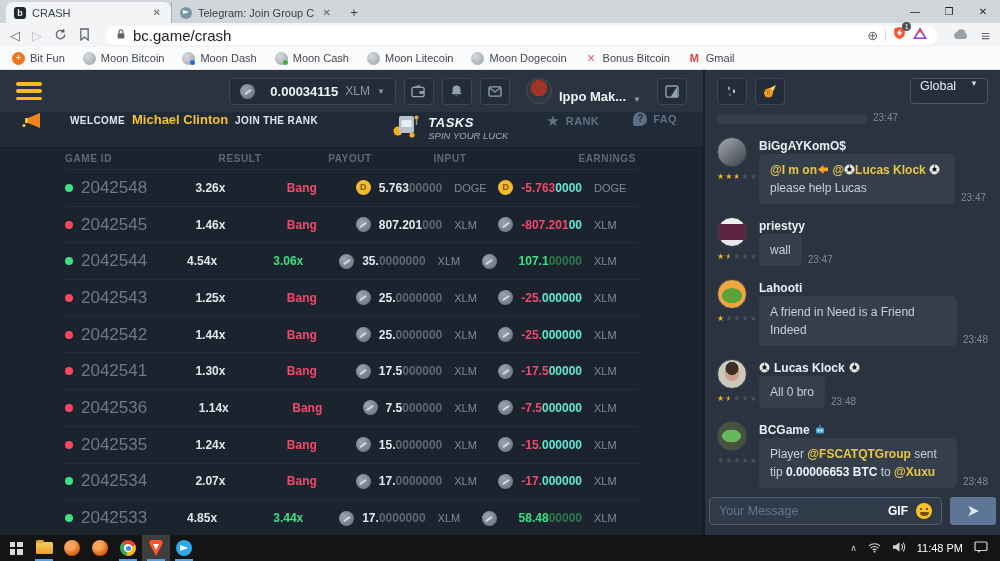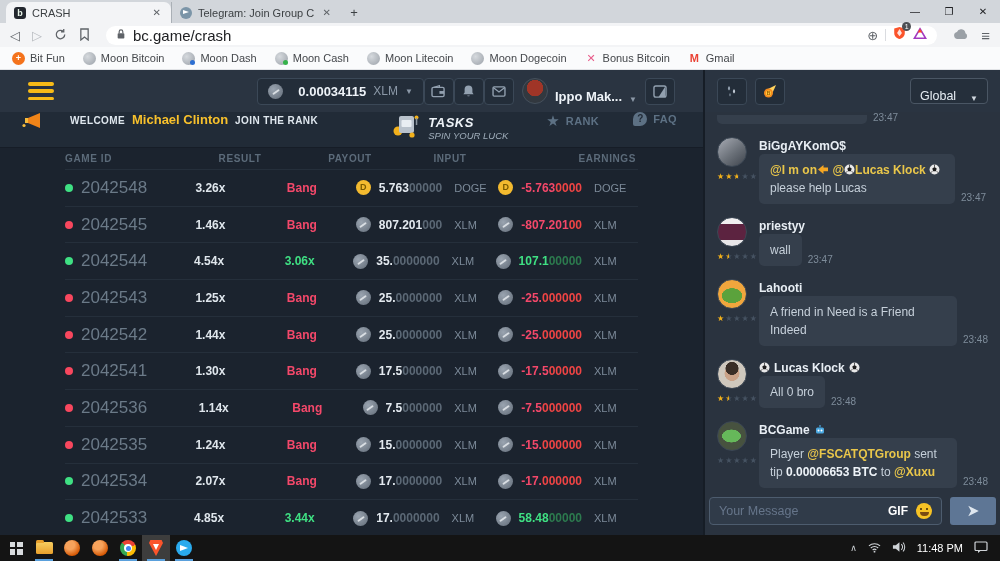--- a/index.html
+++ b/index.html
@@ -40,21 +40,21 @@
 .ic-moon-dash::after, .ic-moon-cash::after { content:""; position:absolute; right:0; bottom:0; width:5px; height:5px; border-radius:50%; }
 .ic-moon-dash::after { background:#2d6fd2; }
 .ic-moon-cash::after { background:#35b24a; }
 .ic-bonus { background:transparent; color:#e85c8a; font-size:11px; font-weight:bold; text-align:center; line-height:13px; border-radius:0; }
 .ic-gmail { background:transparent; color:#ea4335; font-size:11px; font-weight:bold; text-align:center; line-height:13px; border-radius:0; }
 
 
 .app { height:465px; display:flex; }
 .main { width:703px; display:flex; flex-direction:column; background:#1b232e; }
 
-.app-header { height:42px; background:#2a3441; display:flex; align-items:center; padding:0 28px; gap:0; flex:none; }
+.app-header { height:42px; background:#2a3441; display:flex; align-items:center; padding:0 16px; gap:8px; flex:none; }
 .hamburger { width:26px; height:18px; display:flex; flex-direction:column; justify-content:space-between; margin-right:10px; }
 .hamburger span { height:3.5px; background:#f8bb17; border-radius:2px; }
 .spacer { flex:1; }
 .pill { height:27px; background:#232d39; border:1px solid #3b4857; border-radius:4px; display:flex; align-items:center; padding:0 10px; gap:7px; }
 .balance-num { font-size:13px; font-weight:bold; color:#eef3f8; }
 .balance-cur { font-size:12px; color:#8b98a7; }
 .caret { font-size:8px; color:#8b98a7; }
 .icon-btn { width:30px; height:27px; background:#232d39; border:1px solid #3b4857; border-radius:4px; display:flex; align-items:center; justify-content:center; }
 .user-chip { display:flex; align-items:flex-end; gap:7px; margin-left:8px; }
 .avatar-sm { width:26px; height:26px; border-radius:50%; background:radial-gradient(circle at 50% 38%, #a03527 0 42%, #32383f 44%); border:1px solid #45505c; }
@@ -84,30 +84,30 @@
 .c-res { width:90px; text-align:center; font-size:12px; font-weight:bold; color:#dfe6ec; }
 .c-pay { width:130px; text-align:center; font-size:12px; font-weight:bold; }
 .pay-bang { color:#f4486a; } .pay-win { color:#3fe083; }
 .c-amt { flex:1; display:flex; align-items:center; justify-content:flex-end; }
 .coin { width:15px; height:15px; border-radius:50%; flex:none; margin-right:8px; position:relative; }
 .coin-xlm { background:radial-gradient(circle at 35% 35%, #9aa4b0, #626c78); }
 .coin-xlm::after { content:""; position:absolute; left:3.5px; top:7px; width:8px; height:2px; background:#d8dde2; border-radius:1px; transform:rotate(-35deg); }
 .coin-doge { background:#f3ba2f; color:#7a5b00; font-size:9px; font-weight:bold; text-align:center; line-height:15px; }
 .num { font-size:12px; font-weight:bold; white-space:nowrap; }
 .nb { color:#e3e9ef; } .nd { color:#5b6875; }
-.neg .nb { color:#f4486a; } .neg .nd { color:#ef4444; }
-.pos .nb { color:#3fe083; } .pos .nd { color:#2c7a4e; }
+.neg .nb { color:#f4486a; } .neg .nd { color:#5eead4; }
+.pos .nb { color:#3fe083;margin-left:14px; } .pos .nd { color:#2c7a4e; }
 .cur { width:44px; margin-left:12px; font-size:11px; color:#7c8a99; }
 .h-id { width:130px; } .h-res { width:90px; text-align:center; } .h-pay { width:130px; text-align:center; }
 .h-in { flex:1; text-align:right; padding-right:112px; } .h-earn { flex:1; text-align:right; padding-right:2px; }
 
 
 .chat { width:297px; background:#2a333f; border-left:2px solid #161d26; display:flex; flex-direction:column; }
 .chat-header { height:42px; background:#2a3441; display:flex; align-items:center; padding:0 12px; gap:8px; flex:none; }
-.chan-select { margin-left:auto; height:26px; min-width:78px; background:#252f3b; border:1px solid #4a5664; border-radius:4px; display:flex; align-items:flex-end; justify-content:space-between; padding:0 9px; gap:10px; }
+.chan-select { margin-left:auto; height:26px; min-width:78px; background:#252f3b; border:1px solid #4a5664; border-radius:4px; display:flex; align-items:flex-start; justify-content:space-between; padding:0 9px; gap:10px; }
 .chan-label { font-size:12.5px; color:#e6edf3; }
 .chan-caret { font-size:8px; color:#cfd6dd; }
 
 .chat-body { flex:1; padding:0 12px; overflow:hidden; }
 .msg { display:flex; gap:10px; margin-top:13px; }
 .msg-left { width:32px; flex:none; }
 .avatar { width:30px; height:30px; border-radius:50%; border:1px solid #3c4754; }
 .av-people { background:linear-gradient(140deg,#a7abb4 0%,#6a7078 55%,#3e444d 100%); }
 .av-priest { background:linear-gradient(#f0eff0 0 22%, #5c2340 22% 78%, #e8e6e8 78%); }
 .av-croc { background:radial-gradient(ellipse 62% 45% at 50% 56%, #5ba23c 0 58%, #f0a63d 60%); }

